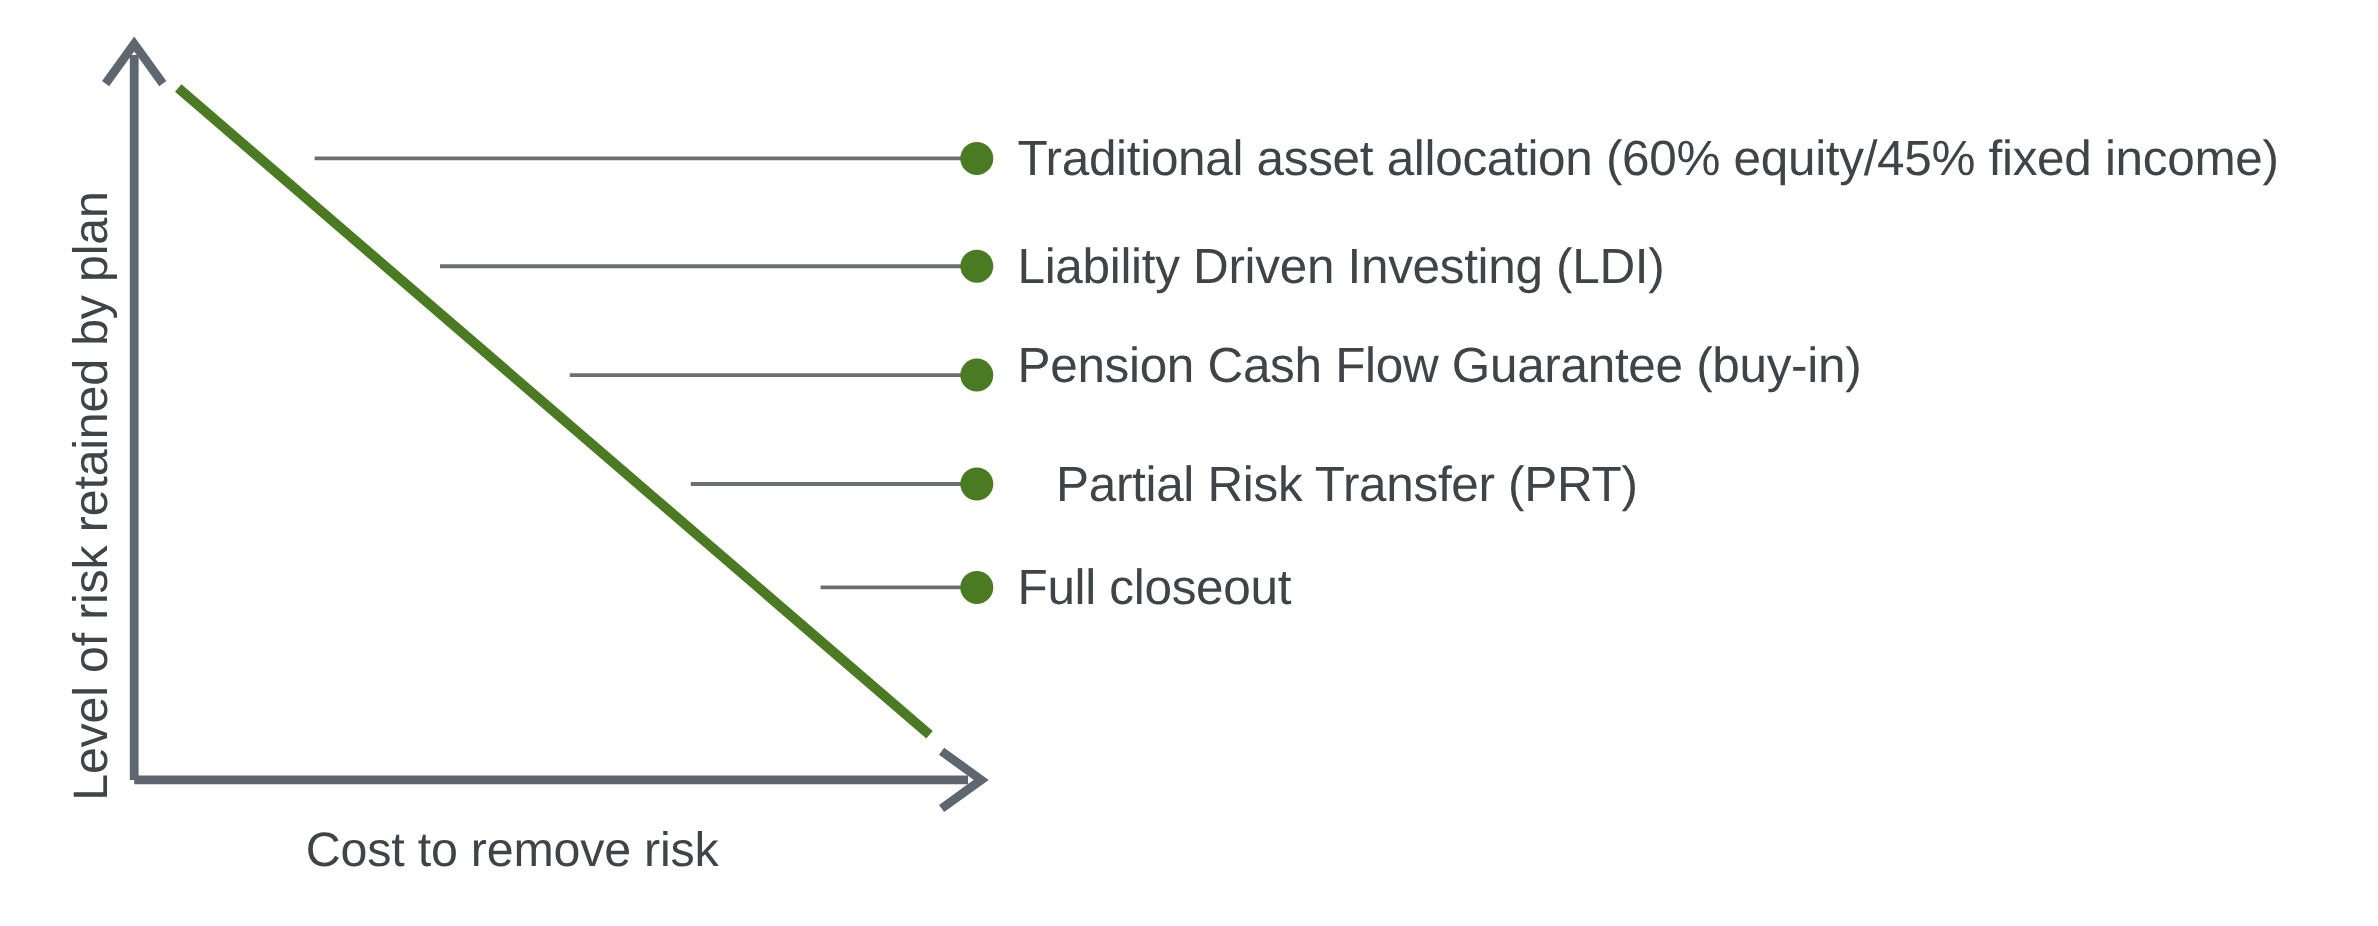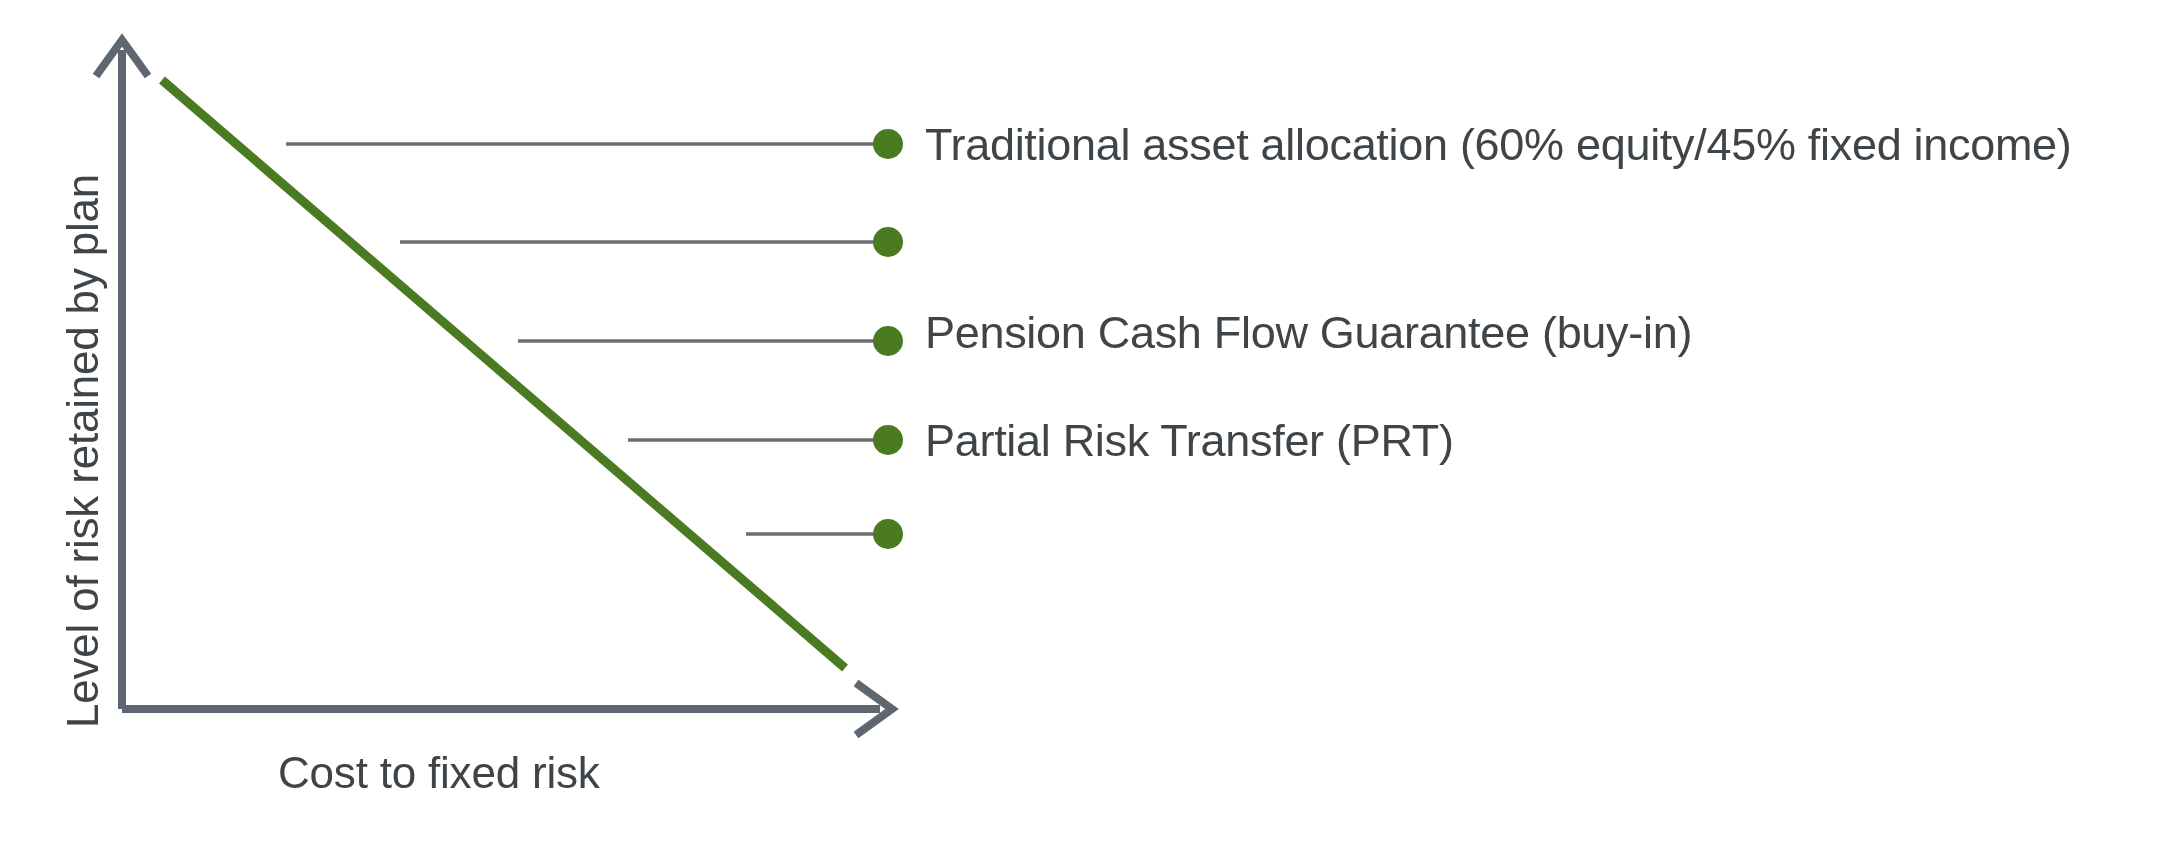--- a/index.html
+++ b/index.html
@@ -90,23 +90,25 @@
       <circle cx="888" cy="242" r="15" fill="#4a7a22"></circle>
       <circle cx="888" cy="341" r="15" fill="#4a7a22"></circle>
       <circle cx="888" cy="440" r="15" fill="#4a7a22"></circle>
       <circle cx="888" cy="534" r="15" fill="#4a7a22"></circle>
     </g>
 
   </svg>
 
   <div class="axis-label-text" id="y-axis-label">Level of risk retained by plan</div>
 
-  <div class="axis-label-text" id="x-axis-label">Cost to fixed risk</div>
+  <div class="axis-label-text" id="x-axis-label">Cost to remove risk</div>
 
   <div class="callout-label" style="left:925px; top:144px;">Traditional asset allocation (60% equity/45% fixed income)</div>
 
+  <div class="callout-label" style="left:925px; top:242px;">Liability Driven Investing (LDI)</div>
 
   <div class="callout-label" style="left:925px; top:332px;">Pension Cash Flow Guarantee (buy-in)</div>
 
-  <div class="callout-label" style="left:925px; top:440px;">Partial Risk Transfer (PRT)</div>
+  <div class="callout-label" style="left:960px; top:440px;">Partial Risk Transfer (PRT)</div>
 
+  <div class="callout-label" style="left:925px; top:534px;">Full closeout</div>
 
 </div>
 
 </body></html>

